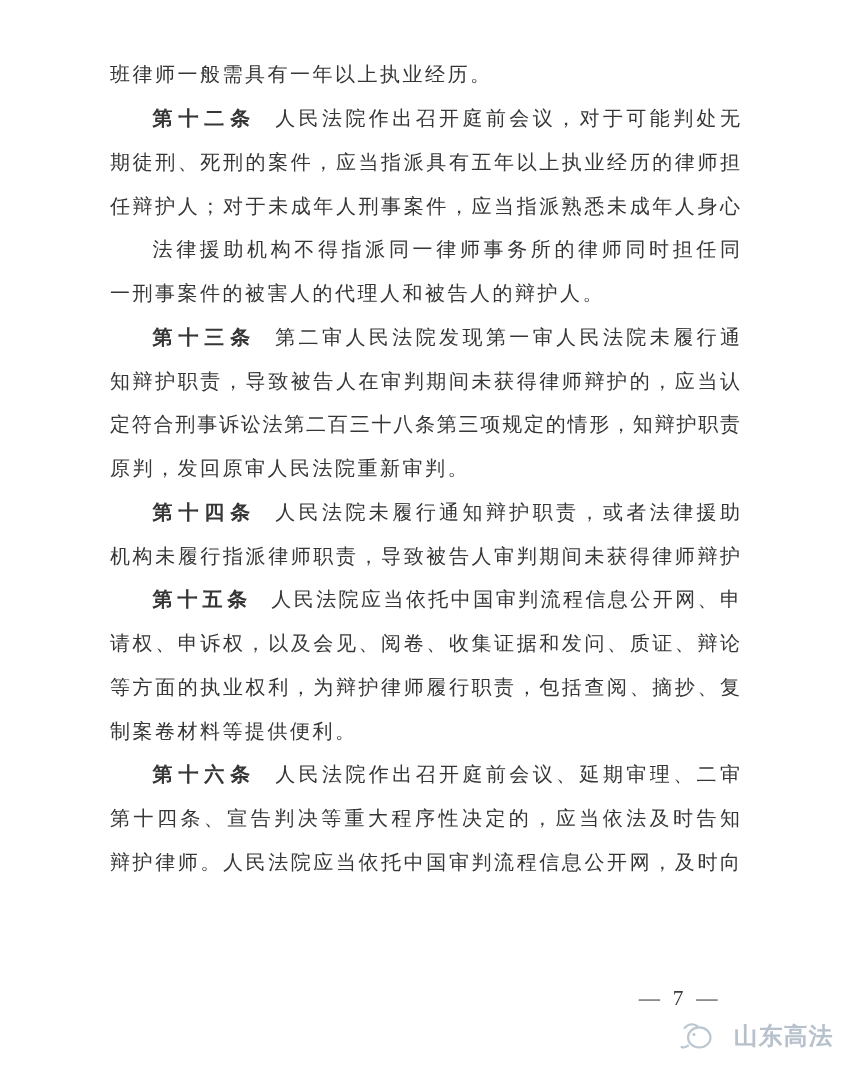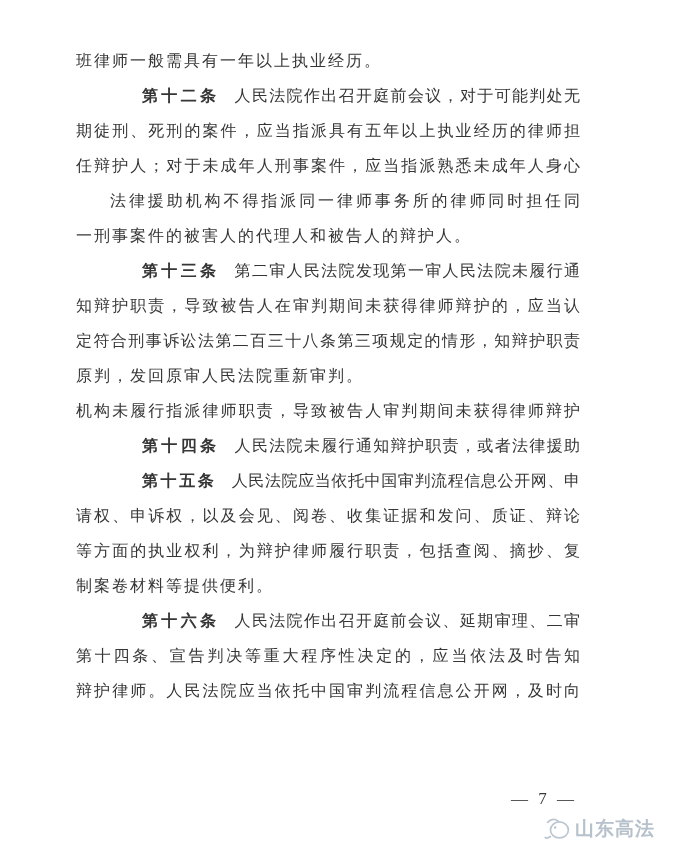--- a/index.html
+++ b/index.html
@@ -16,21 +16,21 @@
     color: #363636;
   }
   .page {
     position: absolute;
     inset: 0;
     background: #ffffff;
   }
   
   .doc {
     position: absolute;
-    left: 76px;
+    left: 88px;
     top: 43px;
     width: 504px;
   }
   .line {
     height: 35px;
     line-height: 35px;
     font-size: 16px;
     overflow: hidden;
   }
   .line.plain {
@@ -42,40 +42,39 @@
     text-align-last: justify;
   }
   .line.indent {
     padding-left: 34px;
     width: 470px;
   }
   .head {
     font-weight: 700;
     margin-right: 0.95em;
     letter-spacing: 2px;
-    margin-left: 32px;
   }
   
   .page-number {
     position: absolute;
     left: 511px;
     top: 789px;
     font-size: 17px;
     letter-spacing: 3px;
     color: #3a3a3a;
     white-space: nowrap;
   }
   
   .watermark {
     position: absolute;
     left: 541px;
     top: 812px;
     display: flex;
     align-items: center;
-    gap: 0;
+    gap: 12px;
     color: #b7c1cb;
     justify-content: center;
   }
   .watermark .logo {
     width: 34px;
     height: 34px;
     flex: 0 0 auto;
   }
   .watermark .wm-text {
     font-family: "Liberation Sans", sans-serif;
@@ -98,22 +97,22 @@
     <div class="line fill">任辩护人；对于未成年人刑事案件，应当指派熟悉未成年人身心</div>
 
     <div class="line indent fill">法律援助机构不得指派同一律师事务所的律师同时担任同</div>
     <div class="line plain">一刑事案件的被害人的代理人和被告人的辩护人。</div>
 
     <div class="line indent fill"><span class="head">第十三条</span><span>第二审人民法院发现第一审人民法院未履行通</span></div>
     <div class="line fill">知辩护职责，导致被告人在审判期间未获得律师辩护的，应当认</div>
     <div class="line fill">定符合刑事诉讼法第二百三十八条第三项规定的情形，知辩护职责</div>
     <div class="line plain">原判，发回原审人民法院重新审判。</div>
 
+    <div class="line indent fill"><span class="head">第十四条</span><span>人民法院未履行通知辩护职责，或者法律援助</span></div>
     <div class="line fill">机构未履行指派律师职责，导致被告人审判期间未获得律师辩护</div>
-    <div class="line indent fill"><span class="head">第十四条</span><span>人民法院未履行通知辩护职责，或者法律援助</span></div>
 
     <div class="line indent fill"><span class="head">第十五条</span><span>人民法院应当依托中国审判流程信息公开网、申</span></div>
     <div class="line fill">请权、申诉权，以及会见、阅卷、收集证据和发问、质证、辩论</div>
     <div class="line fill">等方面的执业权利，为辩护律师履行职责，包括查阅、摘抄、复</div>
     <div class="line plain">制案卷材料等提供便利。</div>
 
     <div class="line indent fill"><span class="head">第十六条</span><span>人民法院作出召开庭前会议、延期审理、二审</span></div>
     <div class="line fill">第十四条、宣告判决等重大程序性决定的，应当依法及时告知</div>
     <div class="line fill">辩护律师。人民法院应当依托中国审判流程信息公开网，及时向</div>
   </div>

